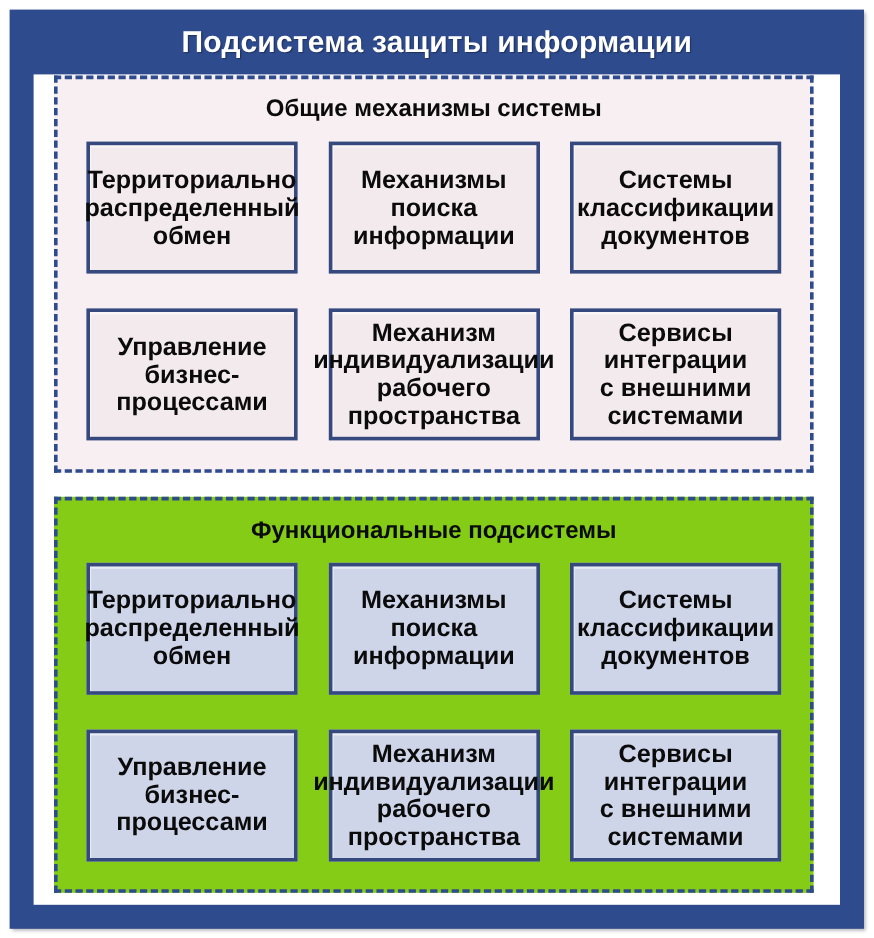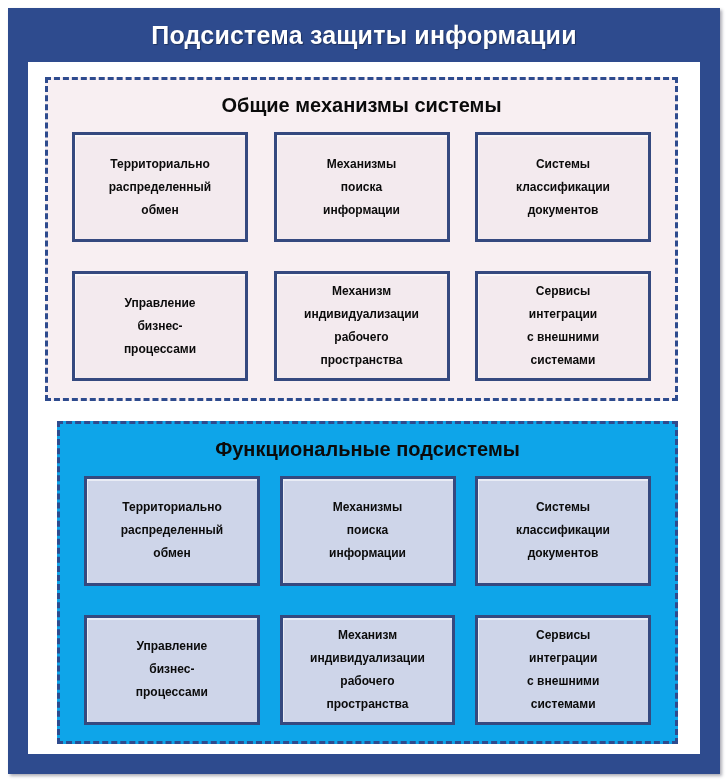--- a/index.html
+++ b/index.html
@@ -20,46 +20,46 @@
     display: flex; align-items: center; justify-content: center;
   }
   .title-bar h1 {
     margin: 0; color: #ffffff; font-size: 25px; font-weight: bold;
     letter-spacing: 0.2px;
     text-shadow: 1px 1px 1px rgba(0,0,0,0.35);
   }
   .panel {
     flex: 1; margin: 0 20px 20px 20px;
     background: #ffffff; box-sizing: border-box;
-    padding: 15px 22px 10px 17px;
+    padding: 1px 22px 10px 17px;
     display: flex; flex-direction: column; gap: 20px;
   }
   .section {
     flex: 1; box-sizing: border-box;
     border: 3px dashed #2E4B8E;
     display: flex; flex-direction: column;
   }
   .section.pink { background: #F8EFF2; }
-  .section.blue { background: #0ea5e9; margin-left: 12px; }
+  .section.blue { background: #84cc16; }
   .section-header {
     margin: 12px 10px 0 10px;
     text-align: center; font-size: 20px; font-weight: bold;
     color: #0B0B0B; line-height: 26px;
   }
   .row {
     display: flex; justify-content: space-between;
     padding: 0 24px; margin-top: 14px;
   }
   .row + .row { margin-top: 29px; gap: 20px; }
   .box {
     width: 176px; height: 110px; box-sizing: border-box;
     border: 3px solid #35497F;
     display: flex; align-items: center; justify-content: center;
     text-align: center;
-    font-size: 12px; font-weight: bold; color: #0B0B0B;
+    font-size: 21px; font-weight: bold; color: #0B0B0B;
     line-height: 23px; white-space: pre-line;
     box-shadow: inset 1px 2px 0 rgba(255,255,255,0.55);
   }
   .section.pink .box { background: #F3EAEE; }
   .section.blue .box { background: #CED5E9; }
 </style>
 </head>
 <body>
 
 <div class="stage">

